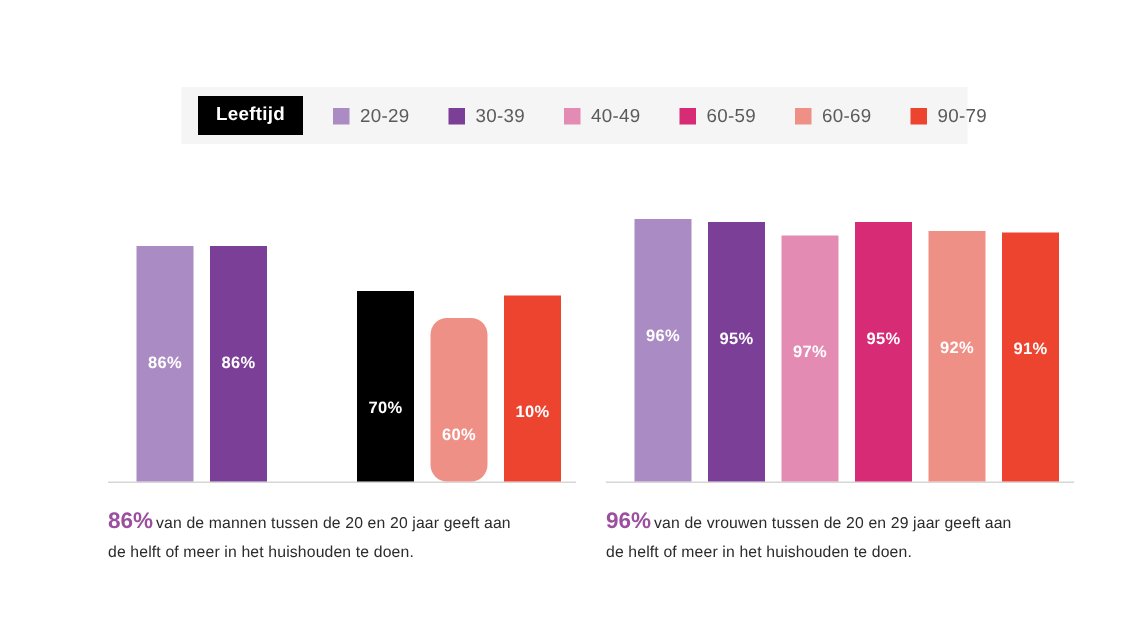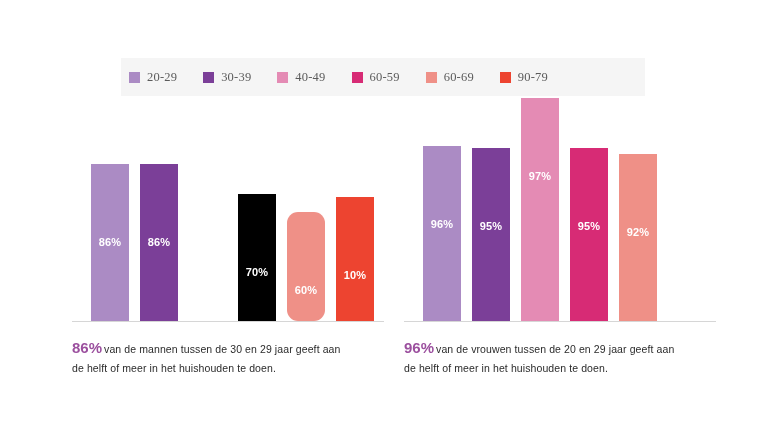--- a/index.html
+++ b/index.html
@@ -34,22 +34,21 @@
     font-weight: bold;
     letter-spacing: 0.2px;
     padding: 6px 12px 7px 12px;
     margin-left: 11px;
     line-height: 1;
     white-space: nowrap;
   }
   .legend-items {
     display: flex;
     align-items: flex-start;
-    margin-left: 8px;
-    font-family: Liberation Serif, serif;
+    margin-left: 20px;
   }
   .legend-item {
     display: flex;
     align-items: center;
     margin-right: 26px;
     white-space: nowrap;
   }
   .legend-swatch {
     width: 11px;
     height: 11px;
@@ -120,20 +119,21 @@
     font-weight: bold;
     color: #9b4f9e;
     letter-spacing: 0;
     margin-right: 2px;
   }
 </style>
 </head>
 <body>
 
 <div id="legend-bar">
+  <div id="legend-badge">Leeftijd</div>
   <div class="legend-items">
     <div class="legend-item">
       <span class="legend-swatch" style="background: rgb(171, 139, 196);"></span>
       <span class="legend-label">20-29</span>
     </div>
     <div class="legend-item">
       <span class="legend-swatch" style="background: rgb(123, 63, 152);"></span>
       <span class="legend-label">30-39</span>
     </div>
     <div class="legend-item">
@@ -168,41 +168,44 @@
         <div class="bar-value">70%</div>
       </div>
       <div class="bar" style="left: 196px; height: 109px; background: rgb(239, 144, 135); border-radius: 11px;">
         <div class="bar-value">60%</div>
       </div>
       <div class="bar" style="left: 245px; height: 124px; background: rgb(237, 68, 48);">
         <div class="bar-value">10%</div>
       </div>
     </div>
   <div class="caption">
-    <span class="pct">86%</span><span>van de mannen tussen de 30 en 29 jaar geeft aan</span><br>
+    <span class="pct">86%</span><span>van de mannen tussen de 20 en 20 jaar geeft aan</span><br>
     <span>de helft of meer in het huishouden te doen.</span>
   </div>
 </div>
 
 <div class="panel" id="panel-women">
   <div class="plot">
     <div class="baseline"></div>
   <div class="bar" style="left: 0px; height: 175px; background: rgb(171, 139, 196);">
         <div class="bar-value">96%</div>
       </div>
       <div class="bar" style="left: 49px; height: 173px; background: rgb(123, 63, 152);">
         <div class="bar-value">95%</div>
       </div>
-      <div class="bar" style="left: 98px; height: 223px; background: rgb(228, 139, 180);">
+      <div class="bar" style="left: 98px; height: 164px; background: rgb(228, 139, 180);">
         <div class="bar-value">97%</div>
       </div>
       <div class="bar" style="left: 147px; height: 173px; background: rgb(215, 43, 117);">
         <div class="bar-value">95%</div>
       </div>
       <div class="bar" style="left: 196px; height: 167px; background: rgb(239, 144, 135);">
         <div class="bar-value">92%</div>
+      </div>
+      <div class="bar" style="left: 245px; height: 166px; background: rgb(237, 68, 48);">
+        <div class="bar-value">91%</div>
       </div>
     </div>
   <div class="caption">
     <span class="pct">96%</span><span>van de vrouwen tussen de 20 en 29 jaar geeft aan</span><br>
     <span>de helft of meer in het huishouden te doen.</span>
   </div>
 </div>
 
 </body></html>

